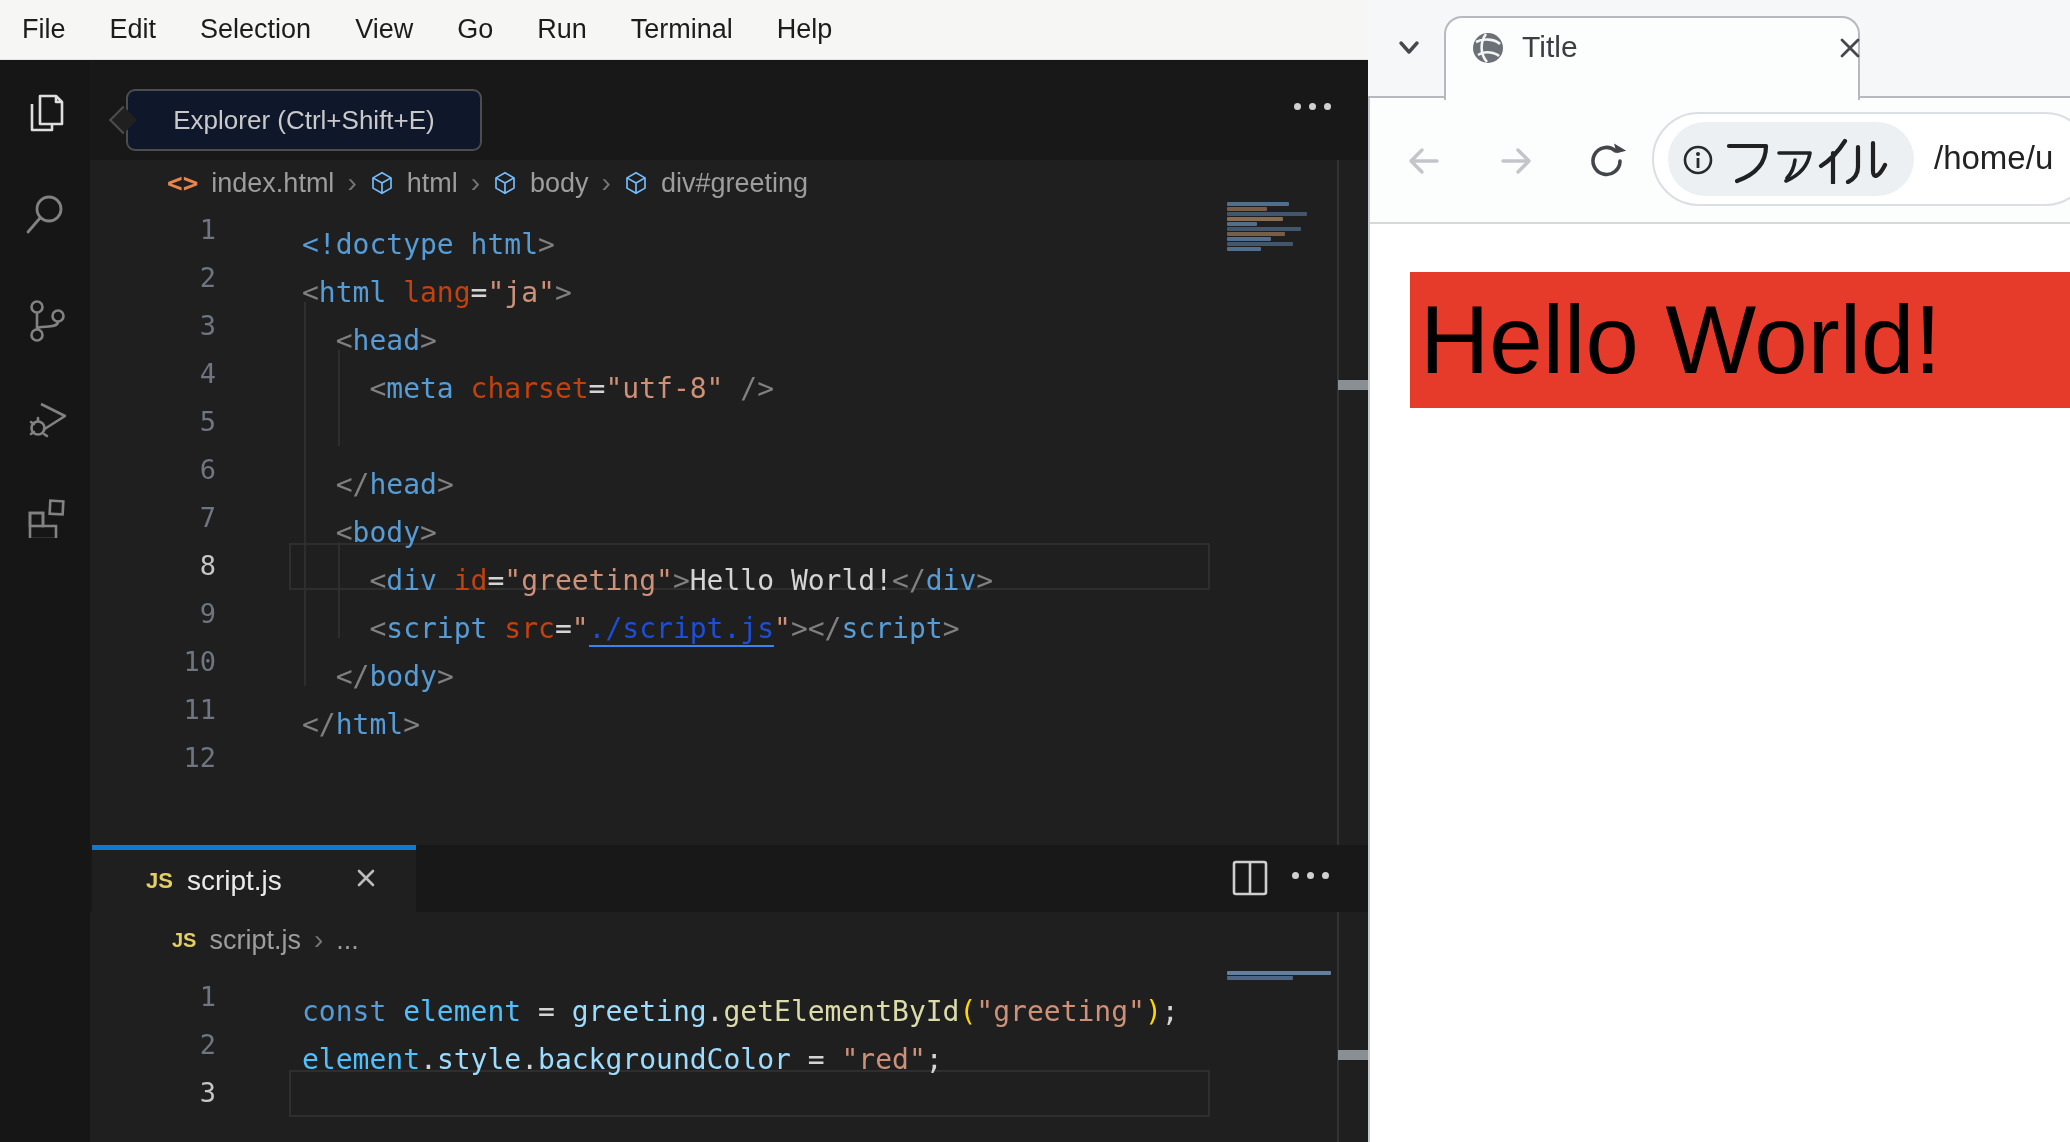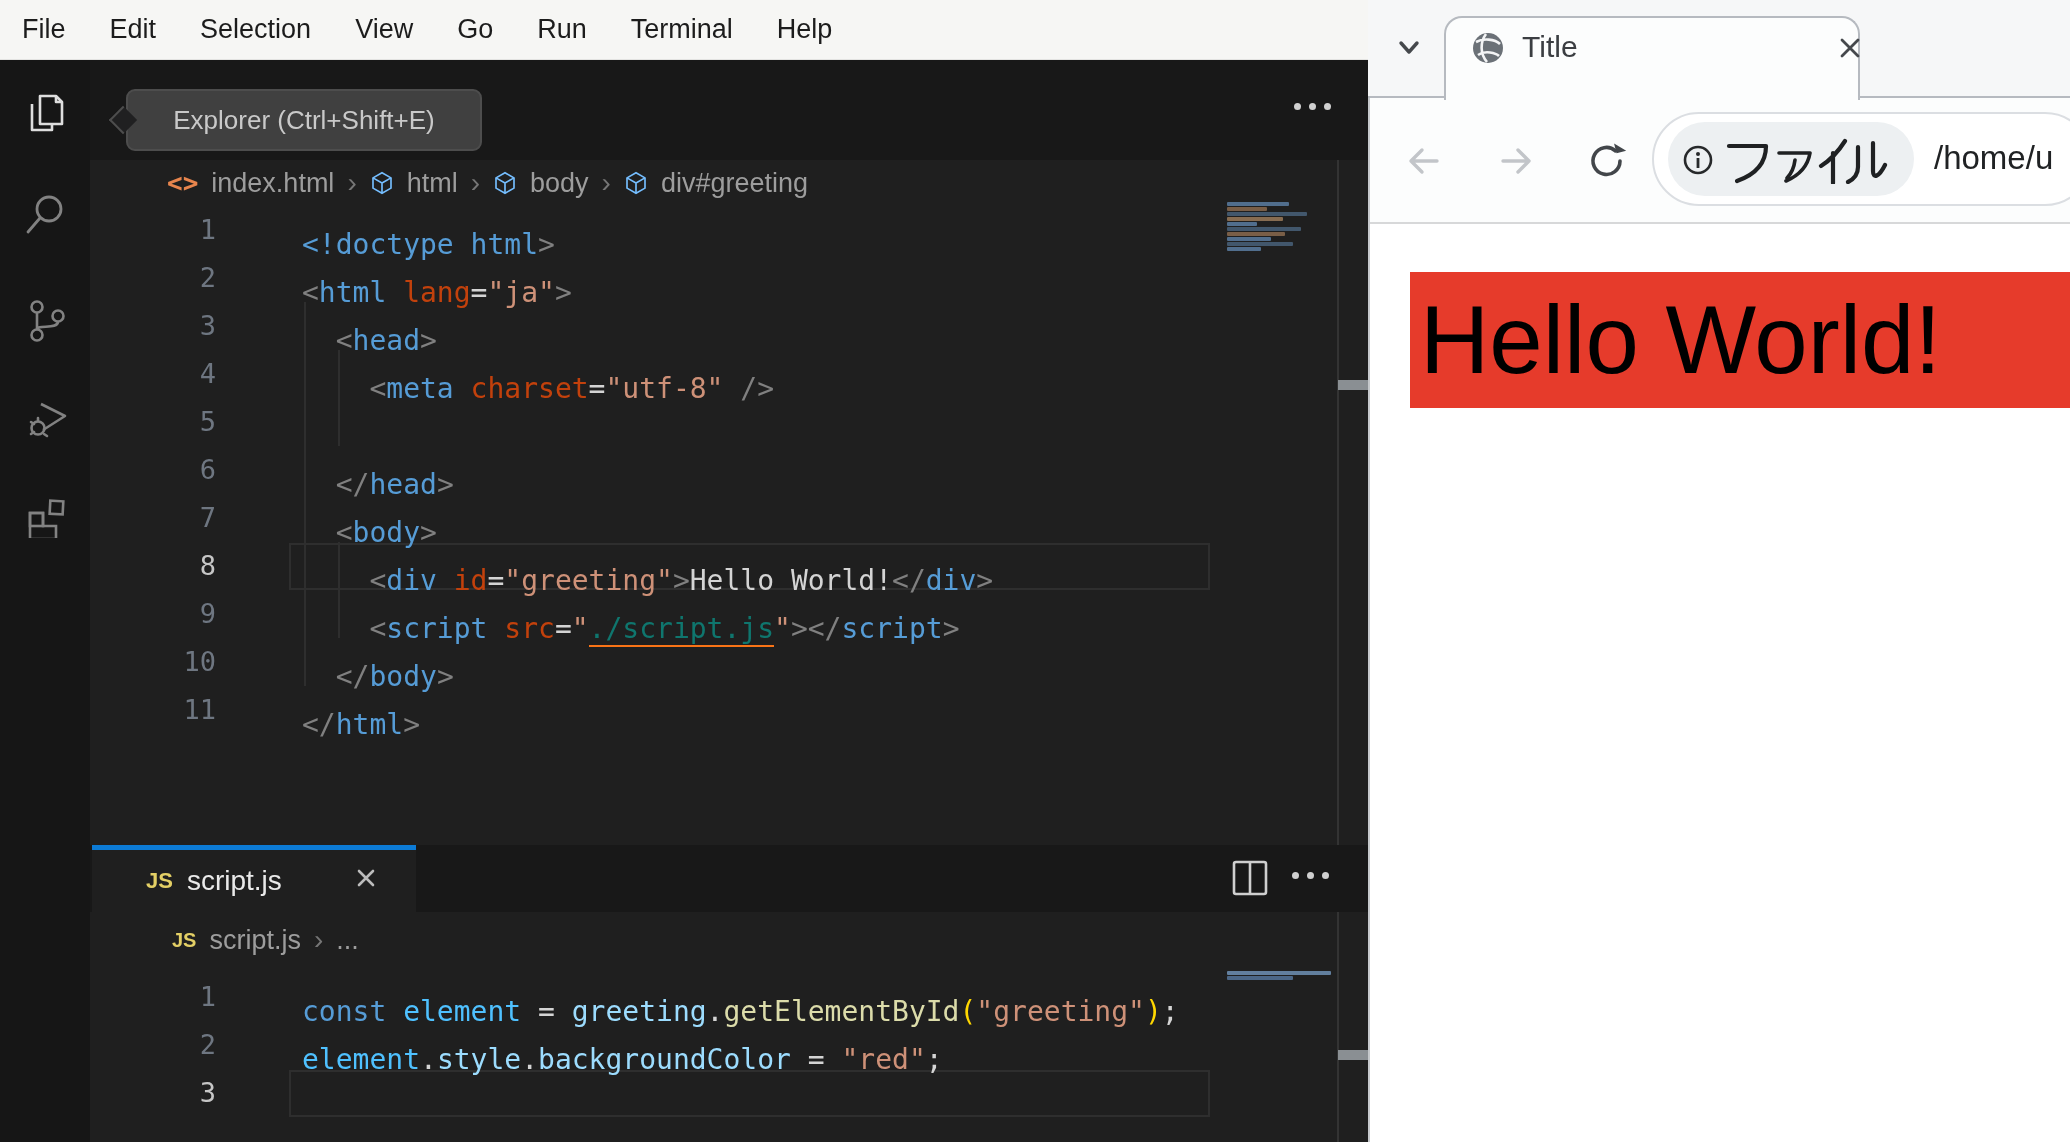--- a/index.html
+++ b/index.html
@@ -29,31 +29,31 @@
   
   .editor-rows{left:90px;width:1278px;}
   .crow{position:absolute;left:0;width:1248px;height:48px;}
   .crow .ln{position:absolute;left:0;top:0;width:126px;text-align:right;
             font:27px/48px "DejaVu Sans Mono",monospace;color:#6e7681;}
   .crow.active .ln{color:#c6c6c6;}
   .crow pre{position:absolute;left:197px;top:0;margin:15px;font:28px/48px "DejaVu Sans Mono",monospace;color:#d4d4d4;}
   .tk-p{color:#808080}.tk-t{color:#569CD6}.tk-a{color:#c2410c}.tk-s{color:#CE9178}
   .tk-x{color:#D4D4D4}.tk-k{color:#569CD6}.tk-v{color:#4FC1FF}.tk-pr{color:#9CDCFE}
   .tk-f{color:#DCDCAA}.tk-b{color:#FFD700}.tk-o{color:#D4D4D4}
-  .tk-u{color:#0f766e;border-bottom:2px solid #f97316;}
+  .tk-u{color:#1d4ed8;border-bottom:2px solid #3b82f6;}
   .curline{border:2px solid #2e2e2e;box-sizing:border-box;}
   #curline-top{left:289px;top:543px;width:921px;height:47px;}
   #curline-panel{left:289px;top:1070px;width:921px;height:47px;}
   .iguide{width:2px;background:#2e2e2e;}
   
   .mini-stripe{position:absolute;height:4px;border-radius:1px;}
   .sbline{width:2px;background:#333333;}
   .sbthumb{width:30px;height:10px;background:#8a8f93;}
   
-  #tooltip{left:126px;top:89px;width:356px;height:62px;background:#404040;border:2px solid #4d4d4d;
+  #tooltip{left:126px;top:89px;width:356px;height:62px;background:#0f172a;border:2px solid #4d4d4d;
            border-radius:9px;color:#c9c9c9;font-size:26px;display:flex;align-items:center;
            justify-content:center;box-sizing:border-box;z-index:30;}
   #tooltip-arrow{left:113px;top:110px;width:18px;height:18px;background:#202021;border-left:2px solid #4d4d4d;
            border-bottom:2px solid #4d4d4d;transform:rotate(45deg);z-index:31;}
   
   #tabbar-panel{left:90px;top:845px;width:1278px;height:67px;background:#181818;}
   #tab-scriptjs{left:92px;top:845px;width:324px;height:67px;background:#1f1f1f;border-top:5px solid #0c7bd6;
            box-sizing:border-box;display:flex;align-items:center;gap:14px;padding-left:54px;}
   #tab-scriptjs .lbl{color:#eaeaea;font-size:28px;}
   #split-icon{left:1230px;top:858px;}
@@ -204,20 +204,24 @@
         <pre><span class="tk-x">    </span><span class="tk-p">&lt;</span><span class="tk-t">script</span><span class="tk-x"> </span><span class="tk-a">src</span><span class="tk-o">=</span><span class="tk-s">"</span><span class="tk-u">./script.js</span><span class="tk-s">"</span><span class="tk-p">&gt;</span><span class="tk-p">&lt;/</span><span class="tk-t">script</span><span class="tk-p">&gt;</span></pre>
       </div>
       <div class="crow" style="top:432px">
         <span class="ln">10</span>
         <pre><span class="tk-x">  </span><span class="tk-p">&lt;/</span><span class="tk-t">body</span><span class="tk-p">&gt;</span></pre>
       </div>
       <div class="crow" style="top:480px">
         <span class="ln">11</span>
         <pre><span class="tk-p">&lt;/</span><span class="tk-t">html</span><span class="tk-p">&gt;</span></pre>
       </div>
+      <div class="crow" style="top:528px">
+        <span class="ln">12</span>
+        <pre></pre>
+      </div>
     </div>
   <div class="abs" id="minimap-top">
       <div class="mini-stripe" style="left:1227px;top:202px;width:62px;background:#5b7da1;opacity:.85"></div>
       <div class="mini-stripe" style="left:1227px;top:207px;width:40px;background:#8a6a4f;opacity:.85"></div>
       <div class="mini-stripe" style="left:1227px;top:212px;width:80px;background:#49617a;opacity:.85"></div>
       <div class="mini-stripe" style="left:1227px;top:217px;width:56px;background:#9a7a5a;opacity:.85"></div>
       <div class="mini-stripe" style="left:1227px;top:222px;width:30px;background:#5b7da1;opacity:.85"></div>
       <div class="mini-stripe" style="left:1227px;top:227px;width:74px;background:#49617a;opacity:.85"></div>
       <div class="mini-stripe" style="left:1227px;top:232px;width:58px;background:#8a6a4f;opacity:.85"></div>
       <div class="mini-stripe" style="left:1227px;top:237px;width:44px;background:#5b7da1;opacity:.85"></div>

